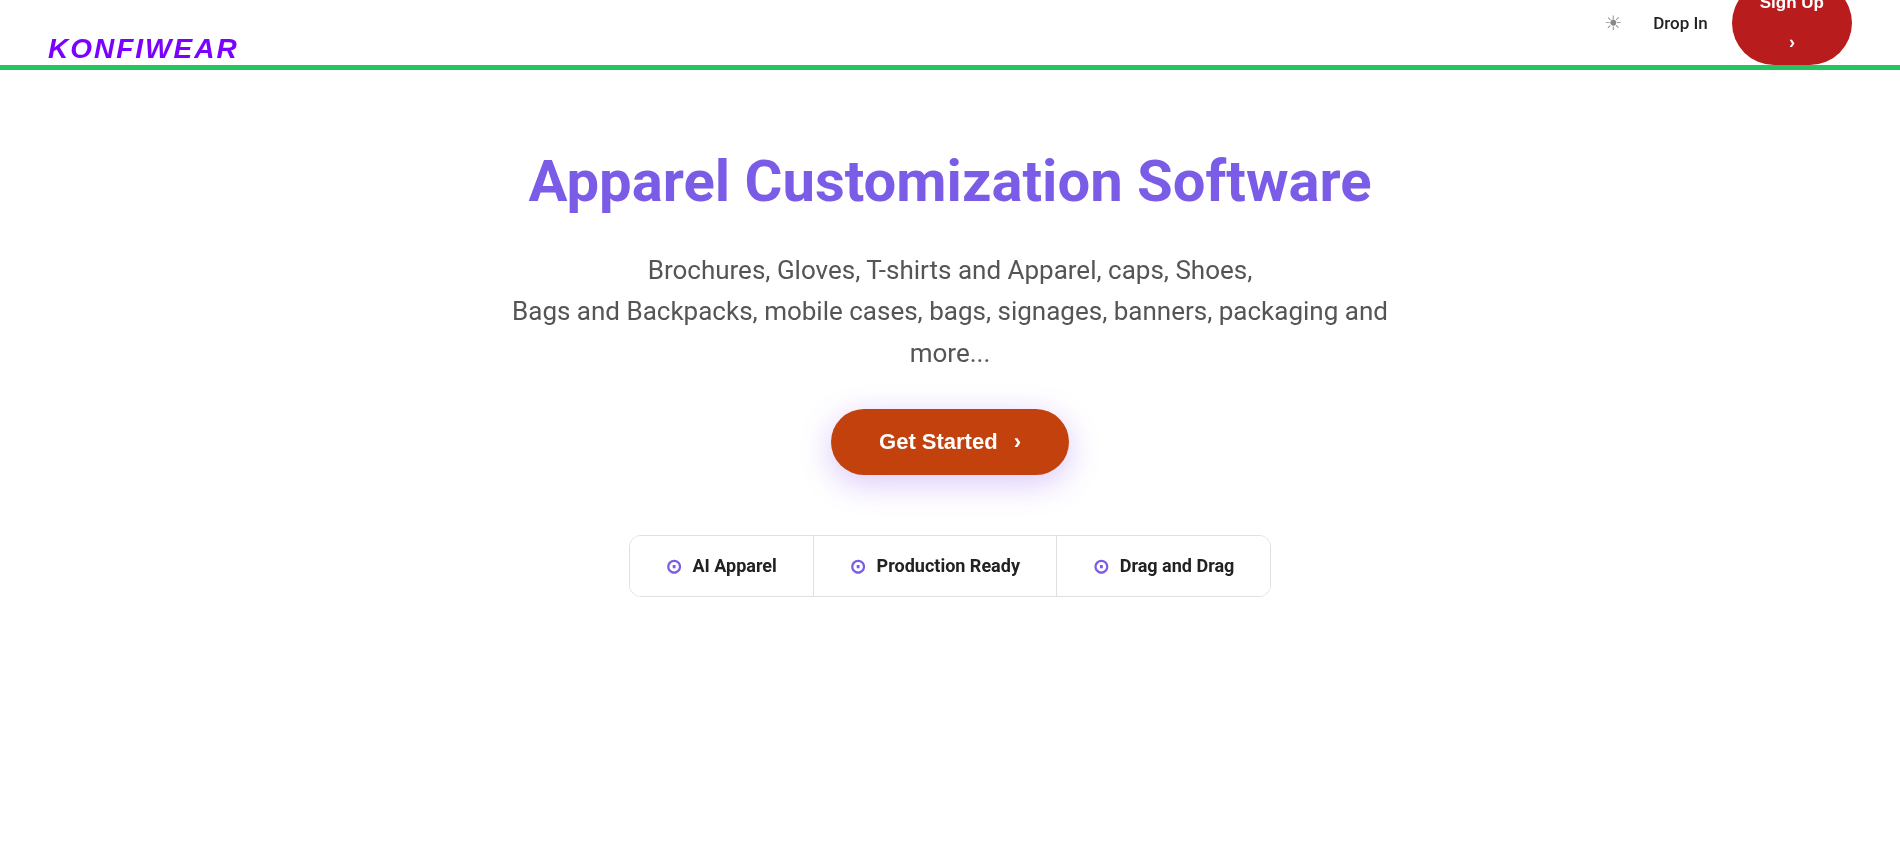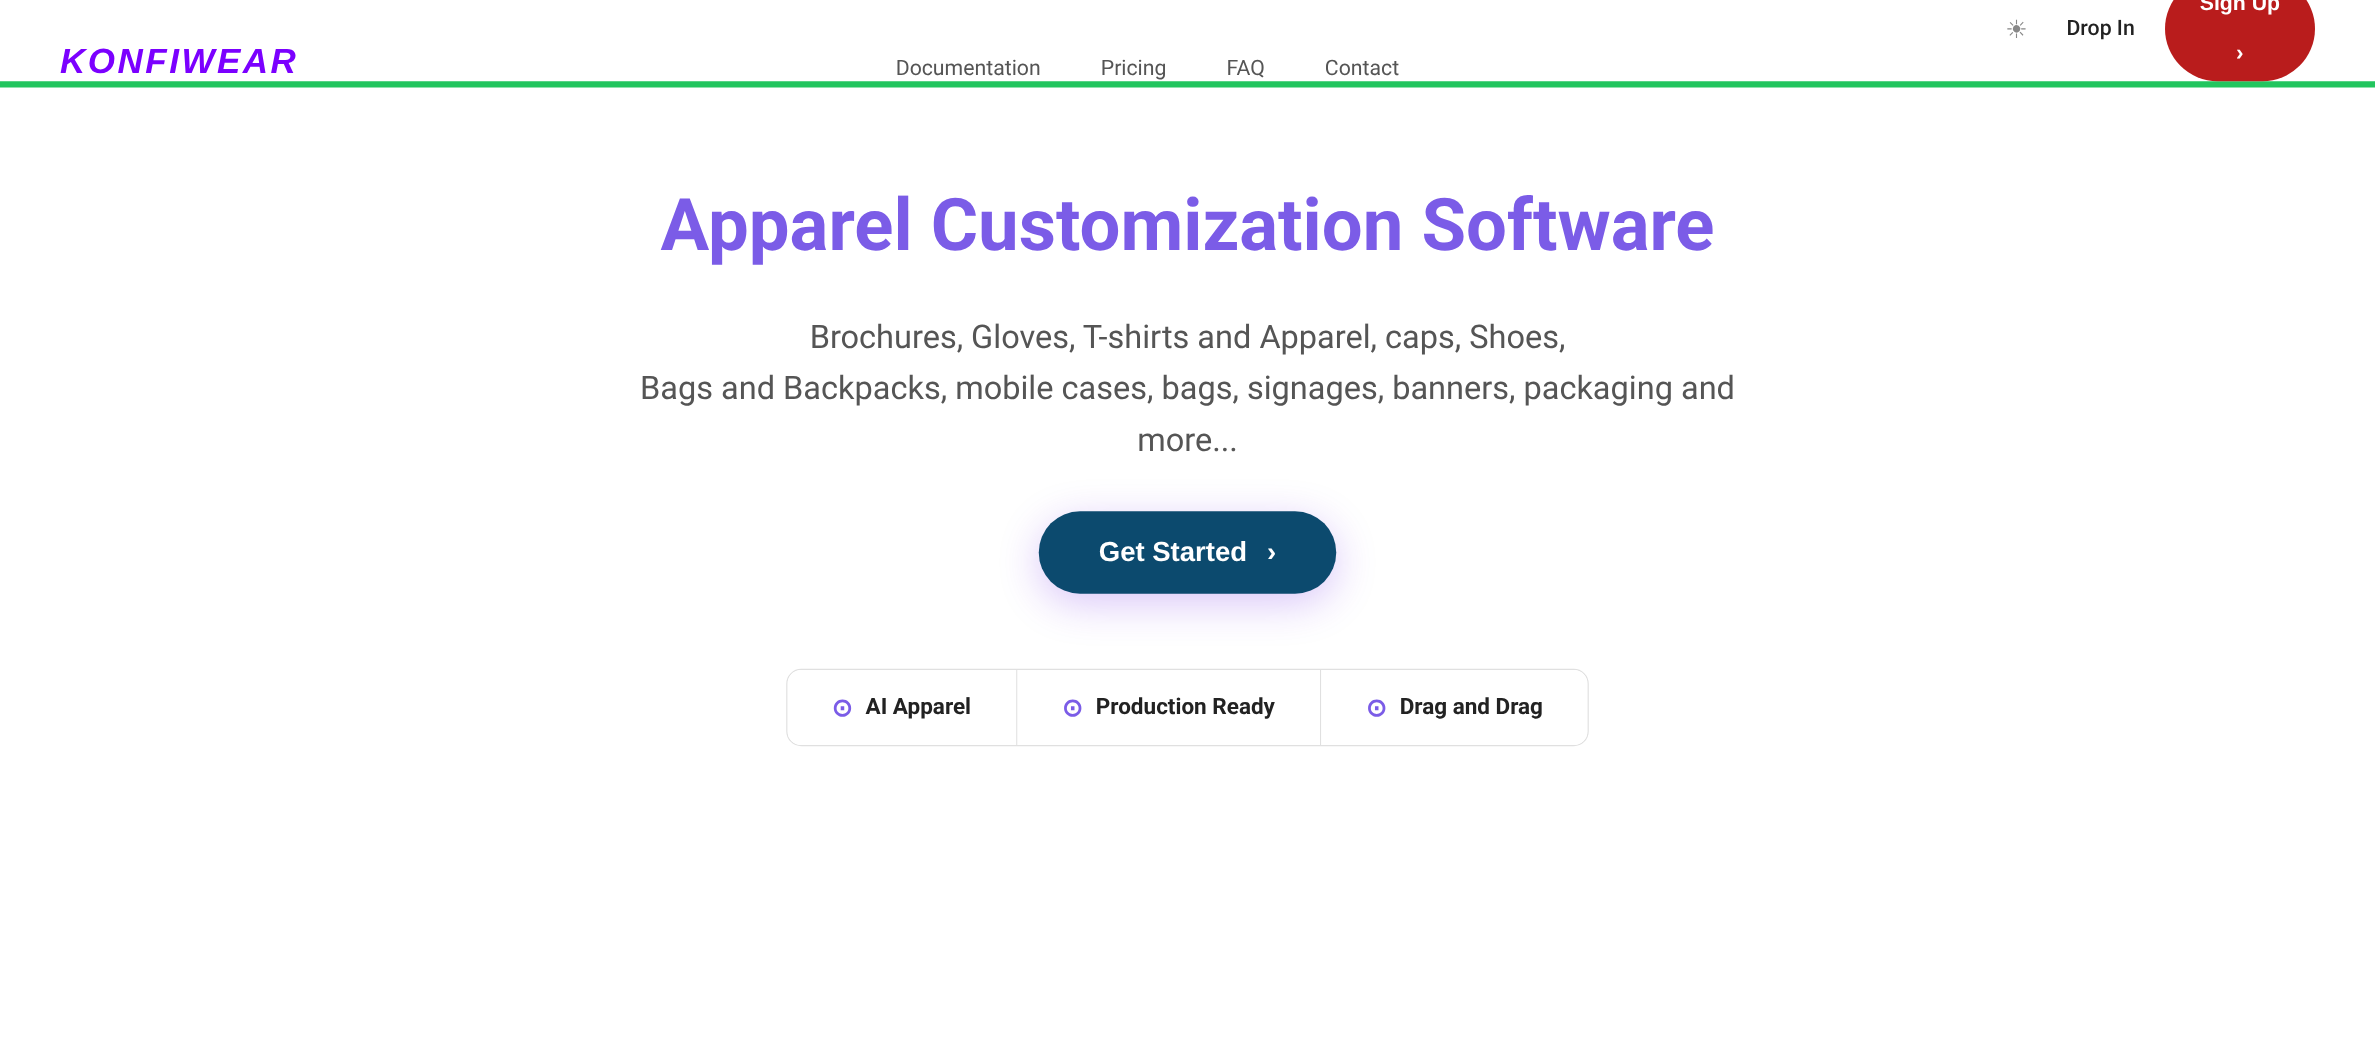--- a/index.html
+++ b/index.html
@@ -130,21 +130,21 @@
       color: #555;
       line-height: 1.6;
       max-width: 900px;
       margin-bottom: 34px;
     }
 
     .get-started-btn {
       display: flex;
       align-items: center;
       gap: 16px;
-      background: #0c4a6e;
+      background: #c2410c;
       color: #fff;
       border: none;
       border-radius: 50px;
       padding: 20px 48px;
       font-size: 22px;
       font-weight: 600;
       cursor: pointer;
       margin-bottom: 60px;
       box-shadow: 0 8px 32px rgba(107, 33, 232, 0.25);
     }
@@ -183,34 +183,20 @@
       color: #7B5CE7;
       font-size: 20px;
     }
   </style>
 </head>
 <body>
 
 <nav>
   <div class="logo">KONFIWEAR</div>
 
-  <ul class="nav-links">
-    <li>
-      <a href="#">Documentation</a>
-    </li>
-    <li>
-      <a href="#">Pricing</a>
-    </li>
-    <li>
-      <a href="#">FAQ</a>
-    </li>
-    <li>
-      <a href="#">Contact</a>
-    </li>
-  </ul>
 
   <div class="nav-right">
     <div class="theme-toggle">
       <span>☀</span>
     </div>
     <a class="sign-in" href="#">Drop In</a>
     <button class="sign-up-btn">
       <span>Sign Up</span>
       <span class="arrow">›</span>
     </button>

